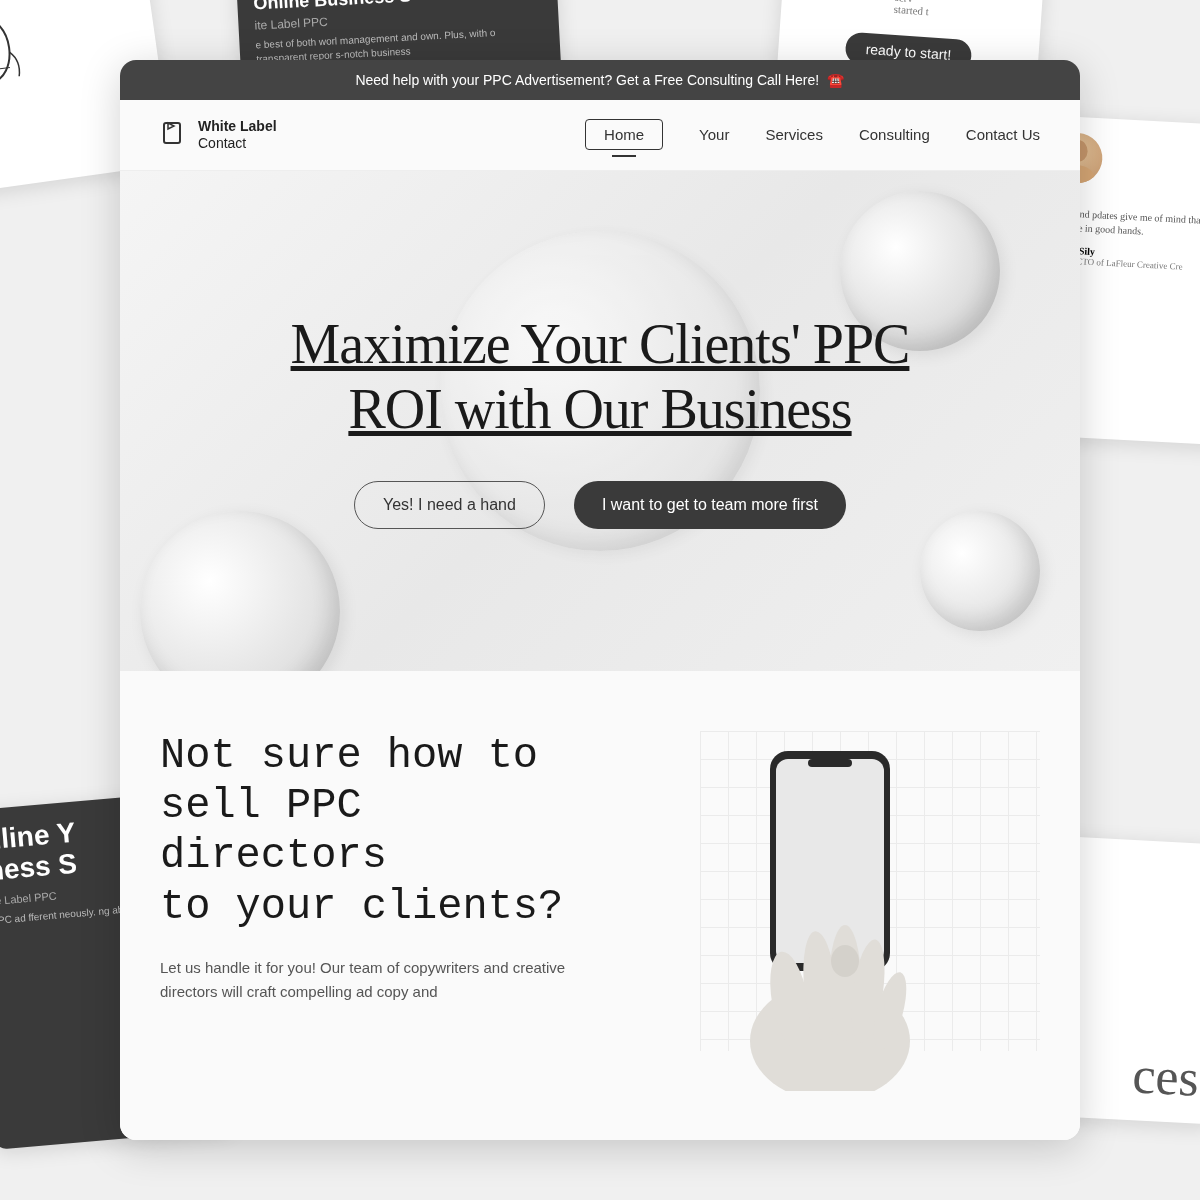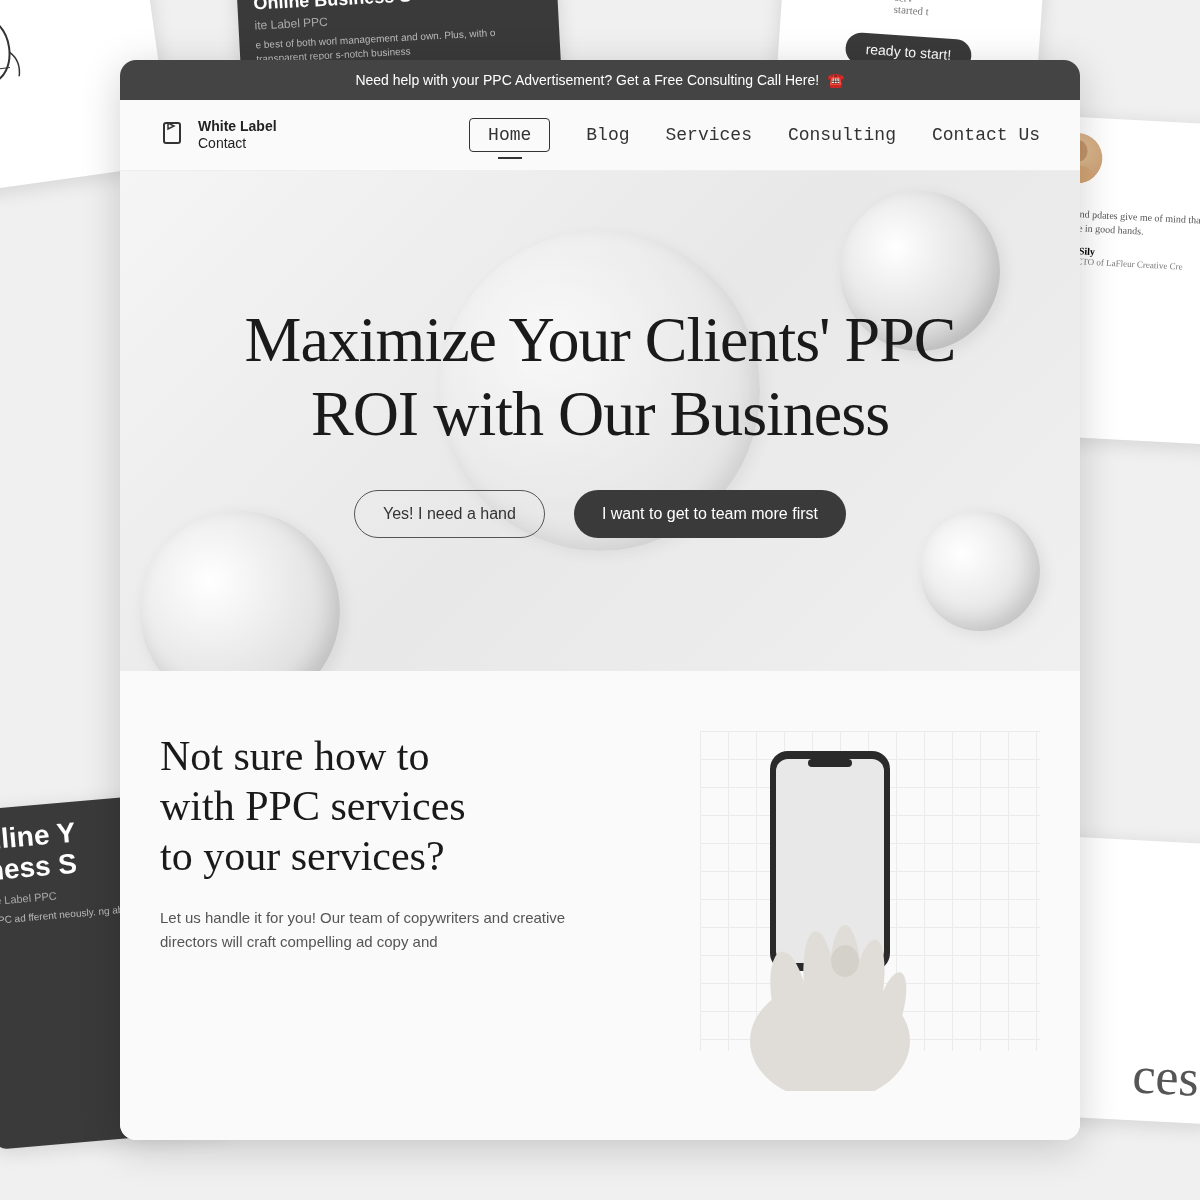--- a/index.html
+++ b/index.html
@@ -147,22 +147,22 @@
     .logo-text strong {
       display: block;
       font-weight: 700;
     }
 
     .nav-links {
       display: flex;
       align-items: center;
       gap: 36px;
       list-style: none;
-      font-family: Liberation Mono, monospace;
-      font-size: 18px;
+      font-family: Liberation Sans, sans-serif;
+      font-size: 15px;
       color: #333;
     }
 
     .nav-links li a {
       text-decoration: none;
       color: #333;
     }
 
     .nav-home {
       border: 1.5px solid #333;
@@ -238,26 +238,27 @@
     }
 
     .hero-content {
       position: relative;
       z-index: 2;
       text-align: center;
     }
 
     .hero-title {
       font-family: 'Georgia', serif;
-      font-size: 64px;
+      font-size: 56px;
       font-weight: 400;
       color: #1a1a1a;
       line-height: 1.15;
       margin-bottom: 40px;
       letter-spacing: -1px;
+      text-decoration: underline;
     }
 
     .hero-buttons {
       display: flex;
       gap: 29px;
       justify-content: center;
     }
 
     .btn-outline {
       padding: 14px 28px;
@@ -288,21 +289,21 @@
       background: #fafafa;
       gap: 40px;
       min-height: 440px;
     }
 
     .bottom-text {
       flex: 1;
     }
 
     .bottom-title {
-      font-family: Liberation Serif, serif;
+      font-family: Liberation Mono, monospace;
       font-size: 42px;
       font-weight: 400;
       color: #1a1a1a;
       line-height: 1.2;
       margin-bottom: 24px;
     }
 
     .bottom-desc {
       font-family: Arial, sans-serif;
       font-size: 15px;
@@ -460,21 +461,21 @@
       <div class="logo-text">
         <strong>White Label</strong>
         <span>Contact</span>
       </div>
     </div>
     <ul class="nav-links">
       <li>
         <a class="nav-home">Home</a>
       </li>
       <li>
-        <a>Blog</a>
+        <a>Your</a>
       </li>
       <li>
         <a>Services</a>
       </li>
       <li>
         <a>Consulting</a>
       </li>
       <li>
         <a>Contact Us</a>
       </li>
@@ -497,22 +498,22 @@
         <button class="btn-outline">Yes! I need a hand</button>
         <button class="btn-solid">I want to get to team more first</button>
       </div>
     </div>
   </section>
 
   <section class="bottom-section">
     <div class="bottom-text">
       <h2 class="bottom-title">
         <span>Not sure how to</span><br>
-        <span>with PPC services</span><br>
-        <span>to your services?</span>
+        <span>sell PPC directors</span><br>
+        <span>to your clients?</span>
       </h2>
       <p class="bottom-desc">Let us handle it for you! Our team of copywriters and creative directors will craft compelling ad copy and</p>
     </div>
     <div class="bottom-image">
 
       <div class="grid-pattern"></div>
 
       <div class="phone-container">
         <div style="position: relative;">
           

